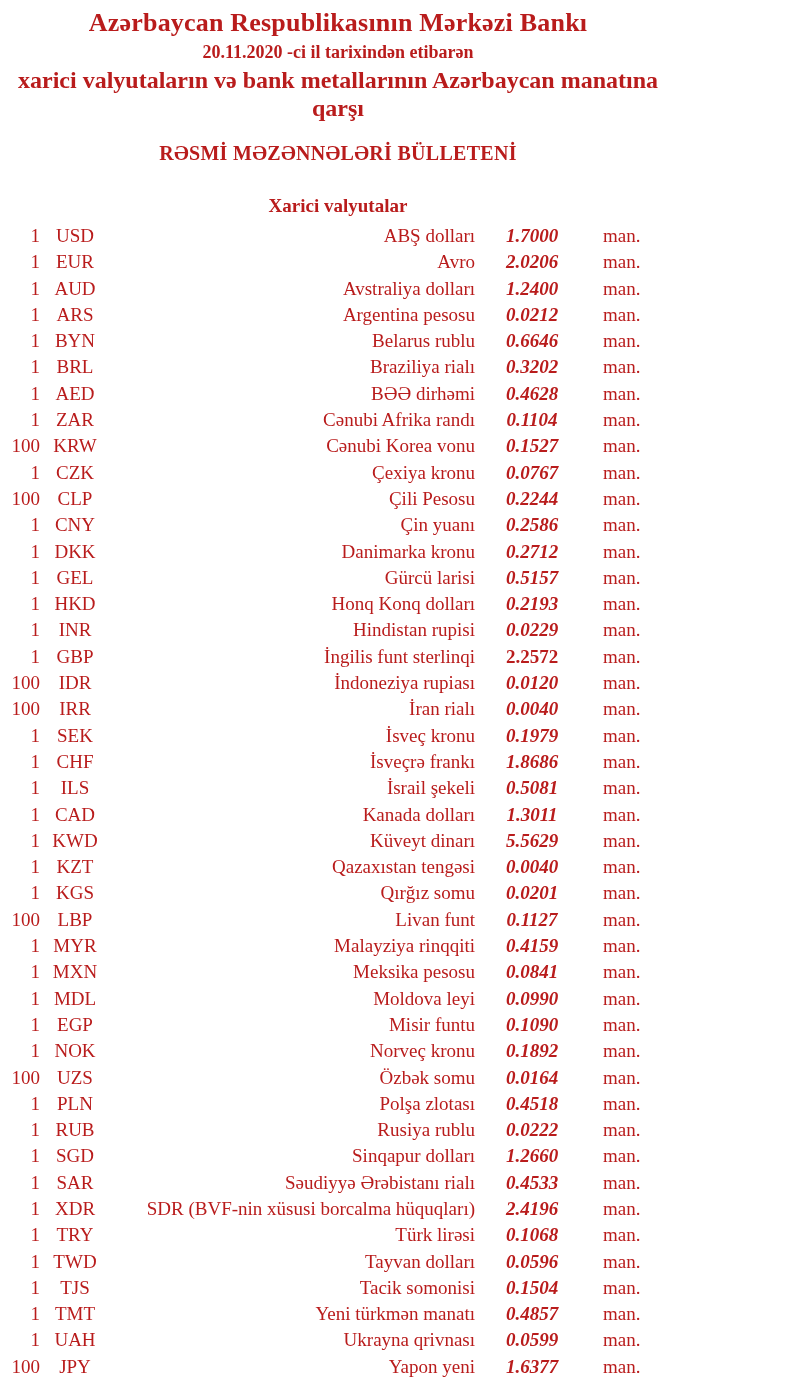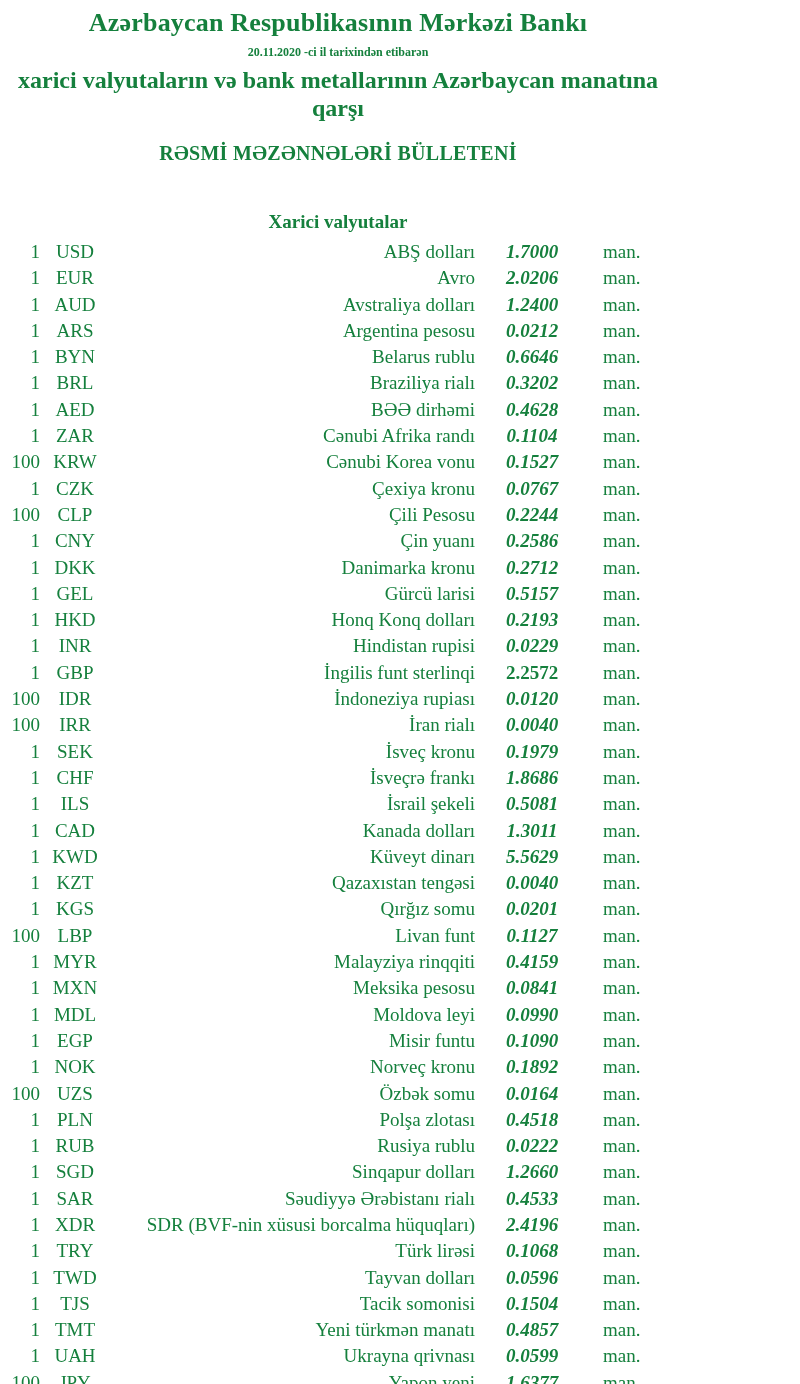--- a/index.html
+++ b/index.html
@@ -5,57 +5,57 @@
   html, body {
     margin: 0;
     padding: 0;
     background: #ffffff;
   }
   .page {
     position: relative;
     width: 676px;
     height: 1384px;
     background: #ffffff;
-    color: #15803d;
+    color: #b91c1c;
     font-family: "Liberation Serif", "DejaVu Serif", serif;
     overflow: hidden;
     box-sizing: border-box;
   }
   .doc-header {
     padding-top: 8px;
     text-align: center;
   }
   .bank-name {
     font-size: 26px;
     font-weight: bold;
     line-height: 30px;
     margin: 0;
     letter-spacing: 0.2px;
   }
   .date-line {
-    font-size: 12px;
+    font-size: 18px;
     font-weight: bold;
     line-height: 28px;
     margin: 0;
   }
   .subtitle-line {
     font-size: 24px;
     font-weight: bold;
     line-height: 28px;
     margin: 0;
   }
   .bulletin-title {
     font-size: 20px;
     font-weight: bold;
     line-height: 30px;
     margin: 16px;
     letter-spacing: 0.3px;
   }
   .section-title {
-    margin-top: 42px;
+    margin-top: 26px;
     text-align: center;
     font-size: 19px;
     font-weight: bold;
     line-height: 24px;
   }
   .rates-table {
     margin-top: 5px;
   }
   .rate-row {
     display: grid;

